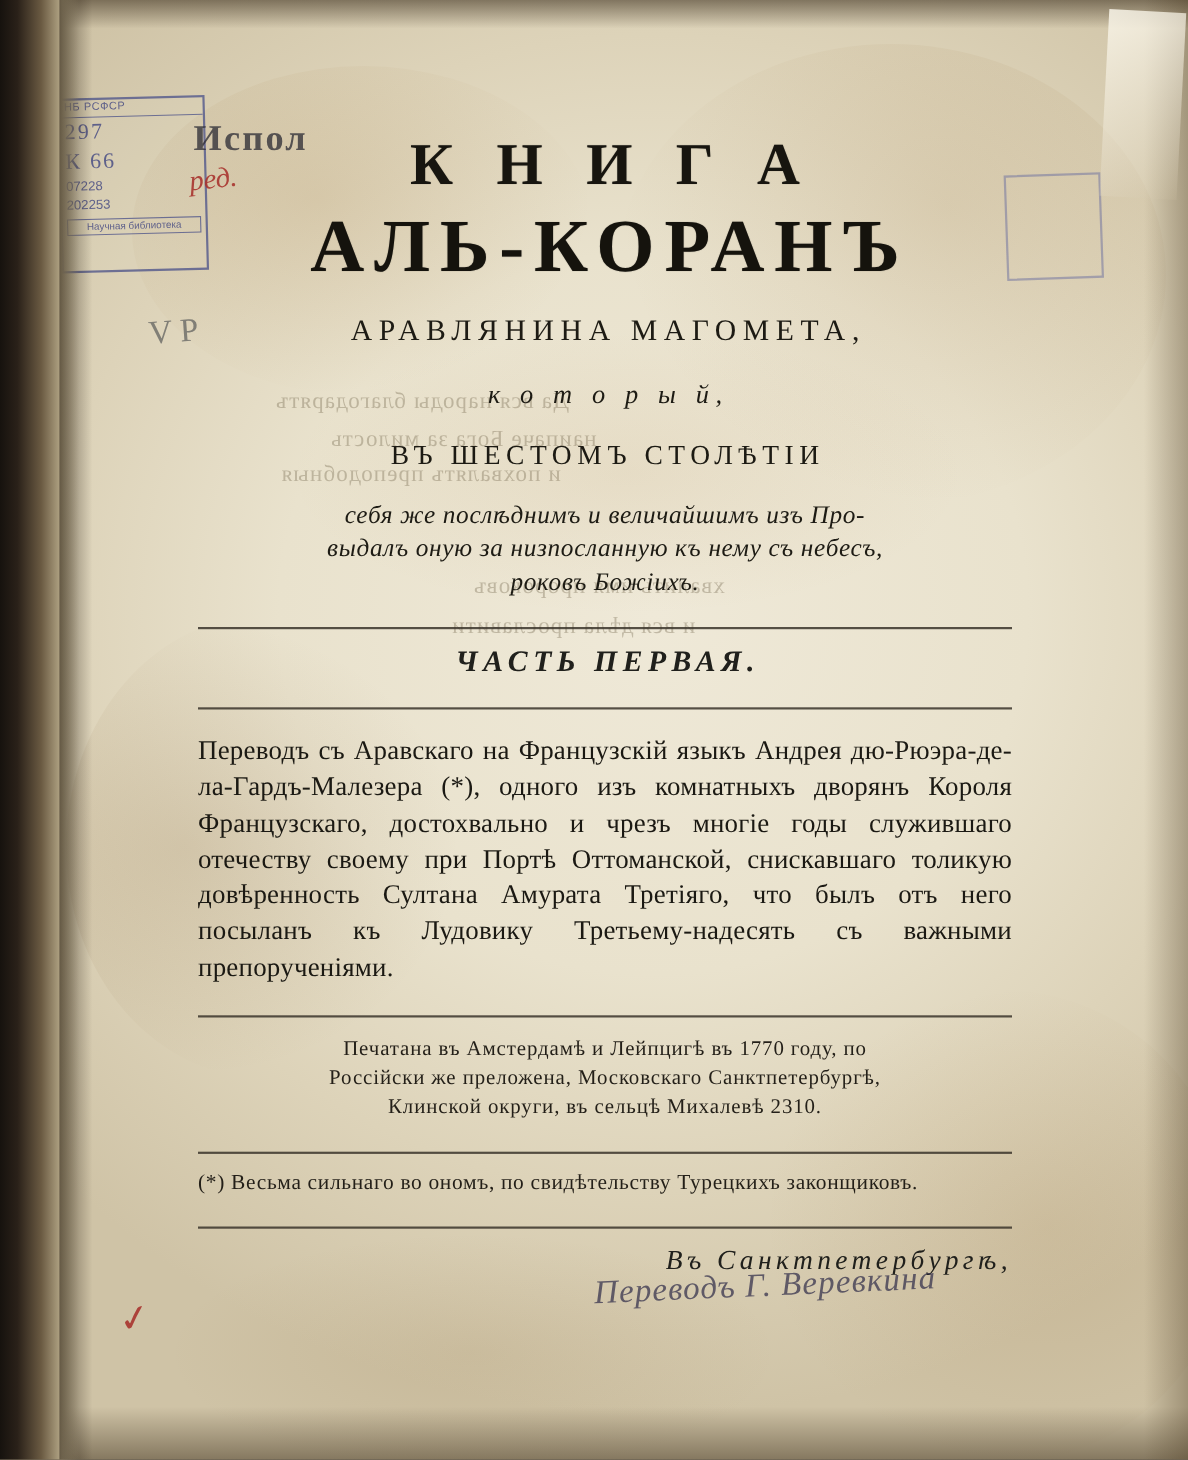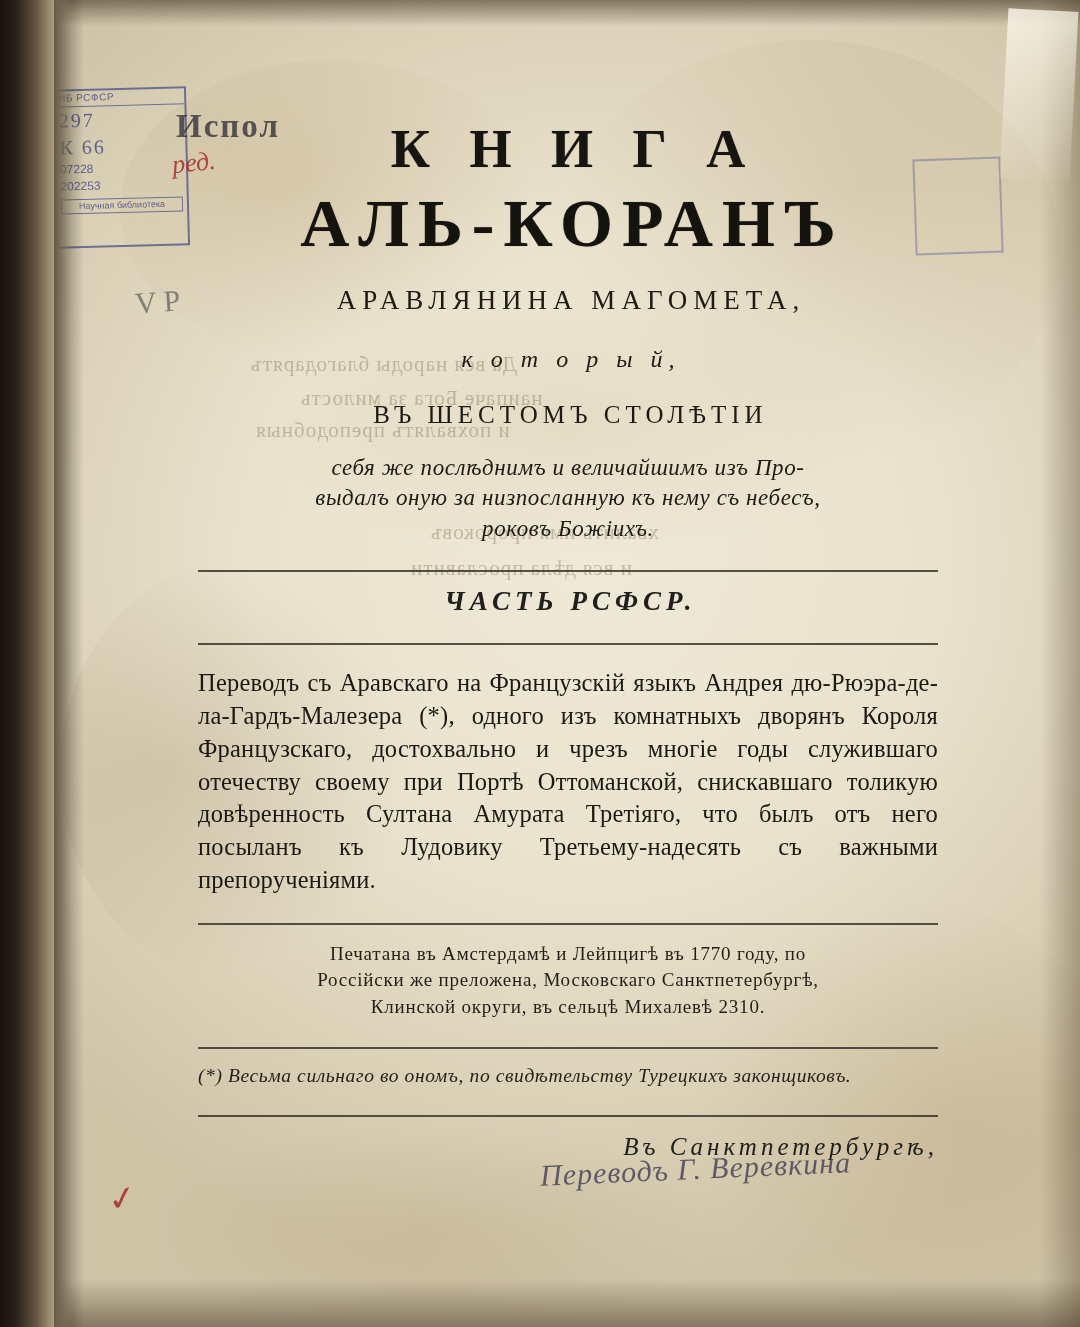--- a/index.html
+++ b/index.html
@@ -59,21 +59,21 @@
   }
   .page-curl {
     position: absolute; right: 6px; top: 10px; width: 70px; height: 170px;
     background: linear-gradient(150deg, rgba(250,246,234,0.85), rgba(200,186,156,0.2));
     transform: rotate(3deg);
   }
 
   
   .content {
     position: absolute;
-    left: 198px;
+    left: 180px;
     top: 96px;
     width: 740px;
   }
   .title-line1 {
     text-align: center;
     font-size: 54px;
     letter-spacing: 13px;
     font-weight: 700;
     margin: 22px 0 0 0;
     text-indent: 13px;
@@ -156,21 +156,20 @@
     letter-spacing: 0.8px;
     color: #231f18;
   }
   .footnote {
     margin: 14px 0 0 0;
     font-size: 19.5px;
     line-height: 1.35;
     text-align: left;
     letter-spacing: 0.6px;
     color: #231f18;
-    font-style: italic;
   }
   .place {
     text-align: right;
     font-size: 25px;
     font-style: italic;
     letter-spacing: 4px;
     margin: 16px 0 0 0;
     text-indent: 4px;
   }
   .press {
@@ -303,21 +302,21 @@
     <div class="subtitle2">к о т о р ы й,</div>
     <div class="subtitle3">ВЪ ШЕСТОМЪ СТОЛѢТІИ</div>
 
     <div class="blurb">
       <div>себя же послѣднимъ и величайшимъ изъ Про-</div>
       <div>выдалъ оную за низпосланную къ нему съ небесъ,</div>
       <div>роковъ Божіихъ.</div>
     </div>
 
     <div class="rule"></div>
-    <div class="part">ЧАСТЬ РСФСР.</div>
+    <div class="part">ЧАСТЬ ПЕРВАЯ.</div>
     <div class="rule"></div>
 
     <div class="body-para">Переводъ съ Аравскаго на Французскій языкъ Андрея дю-Рюэра-де-ла-Гардъ-Малезера (*), одного изъ комнатныхъ дворянъ Короля Французскаго, достохвально и чрезъ многіе годы служившаго отечеству своему при Портѣ Оттоманской, снискавшаго толикую довѣренность Султана Амурата Третіяго, что былъ отъ него посыланъ къ Лудовику Третьему-надесять съ важными препорученіями.</div>
 
     <div class="rule"></div>
 
     <div class="imprint">
       <div>Печатана въ Амстердамѣ и Лейпцигѣ въ 1770 году, по</div>
       <div>Россійски же преложена, Московскаго Санктпетербургѣ,</div>
       <div>Клинской округи, въ сельцѣ Михалевѣ 2310.</div>

